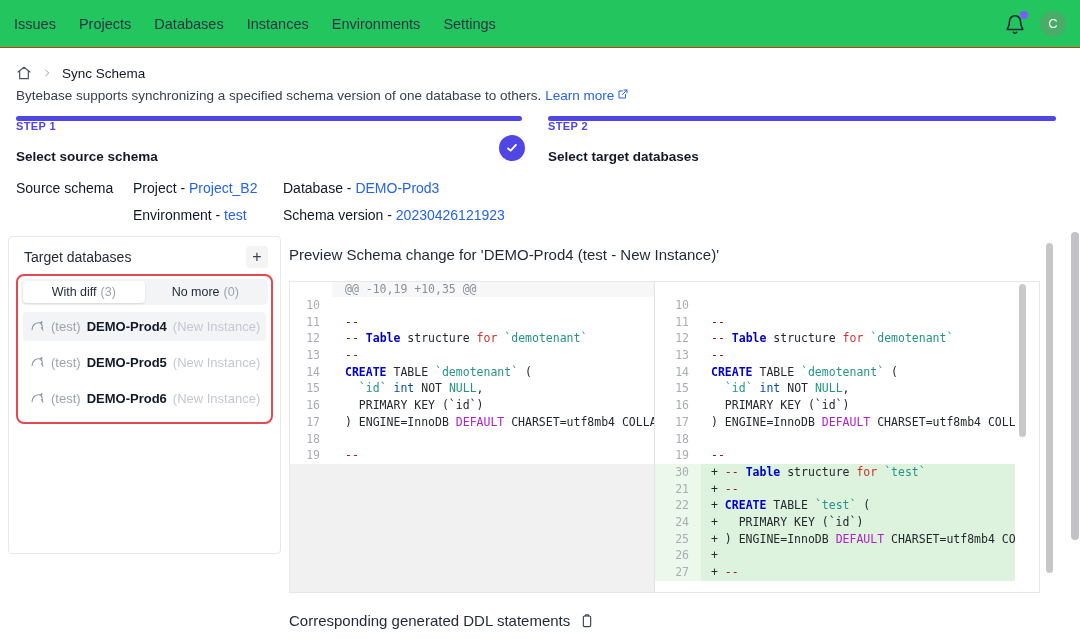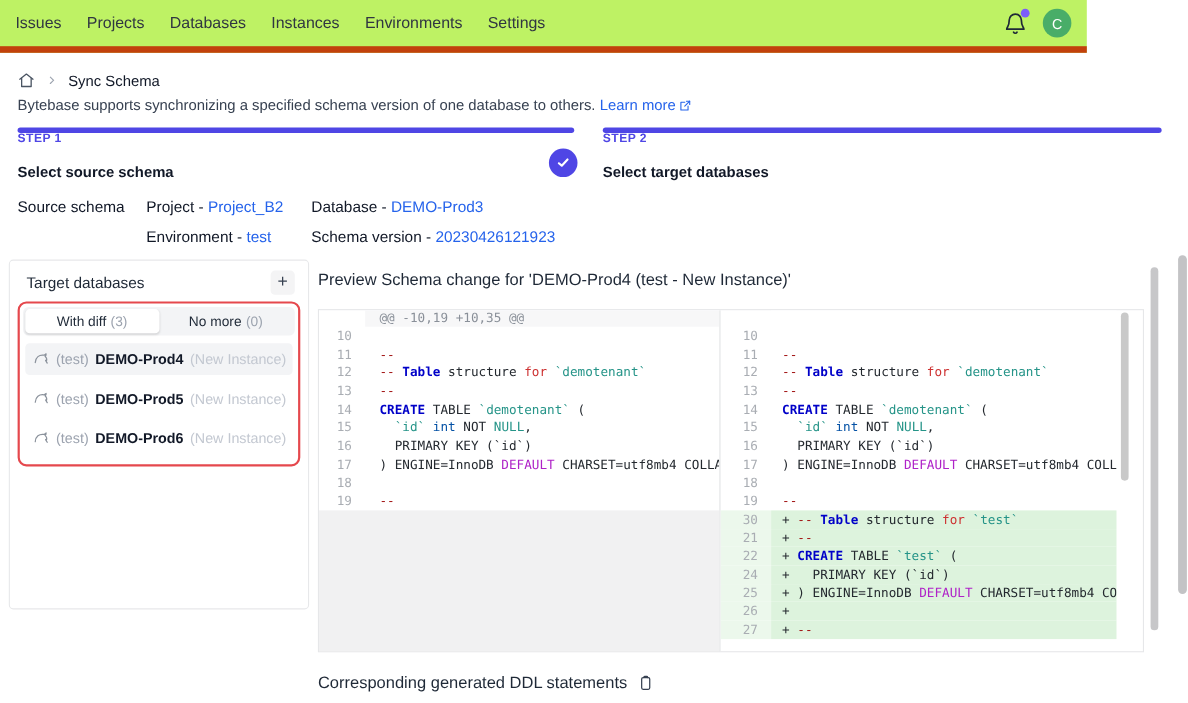--- a/index.html
+++ b/index.html
@@ -7,35 +7,35 @@
     --added-bg:#ddf3dd; --added-gutter:#ecf8ec;
     --code-plain:#24292f; --code-dash:#a31515; --code-navy:#0000c8; --code-red:#cd3131;
     --code-teal:#259488; --code-blue:#0451a5; --code-purple:#af22c8; --code-gray:#8a9099;
   }
   *{margin:0;padding:0;box-sizing:border-box;}
   body{width:1080px;height:639px;overflow:hidden;background:#fff;
        font-family:"Liberation Sans","DejaVu Sans",sans-serif;color:#1f2937;}
   .app{position:relative;width:1080px;height:639px;background:#fff;overflow:hidden;}
 
   
-  .navbar{position:absolute;top:0;left:0;width:988px;height:48px;border-bottom:6px solid #c2410c;
-          display:flex;align-items:center;justify-content:space-between;padding:0 14px;background:#bef264;}
+  .navbar{position:absolute;top:0;left:0;width:1080px;height:48px;border-bottom:1px solid #c2410c;
+          display:flex;align-items:center;justify-content:space-between;padding:0 14px;background:#22c55e;}
   .nav-items{display:flex;align-items:center;gap:23px;}
   .nav-item{font-size:14.5px;color:#303641;cursor:pointer;}
   .nav-right{display:flex;align-items:center;gap:14px;}
   .bell-wrap{position:relative;width:22px;height:22px;cursor:pointer;}
   .bell-dot{position:absolute;top:-2px;right:-2px;width:8px;height:8px;border-radius:50%;background:var(--badge);}
   .avatar{width:26px;height:26px;border-radius:50%;background:var(--avatar);color:#fff;font-size:13px;
           display:flex;align-items:center;justify-content:center;cursor:pointer;}
 
   
   .breadcrumb{position:absolute;top:63px;left:16px;display:flex;align-items:center;gap:10px;height:20px;}
   .breadcrumb .page{font-size:13.5px;color:#111827;}
   .intro{position:absolute;top:88px;left:16px;font-size:13.5px;color:#374151;display:flex;align-items:center;gap:4px;}
-  .intro a{color:var(--link);text-decoration:none;display:inline-flex;align-items:center;gap:3px;cursor:pointer;}
+  .intro a{color:var(--link);text-decoration:none;display:inline-flex;gap:3px;cursor:pointer;}
 
   
   .stepbar{position:absolute;height:5px;border-radius:3px;background:var(--accent);top:116px;}
   .bar1{left:16px;width:506px;} .bar2{left:548px;width:508px;}
   .step-label{position:absolute;font-size:11px;font-weight:bold;letter-spacing:.4px;color:var(--accent);top:120px;}
   .step-title{position:absolute;font-size:13.5px;font-weight:600;color:#111827;top:149px;}
   .s1{left:16px;} .s2{left:548px;}
   .check-circle{position:absolute;left:499px;top:135px;width:26px;height:26px;border-radius:50%;
                 background:var(--accent);display:flex;align-items:center;justify-content:center;}
 

